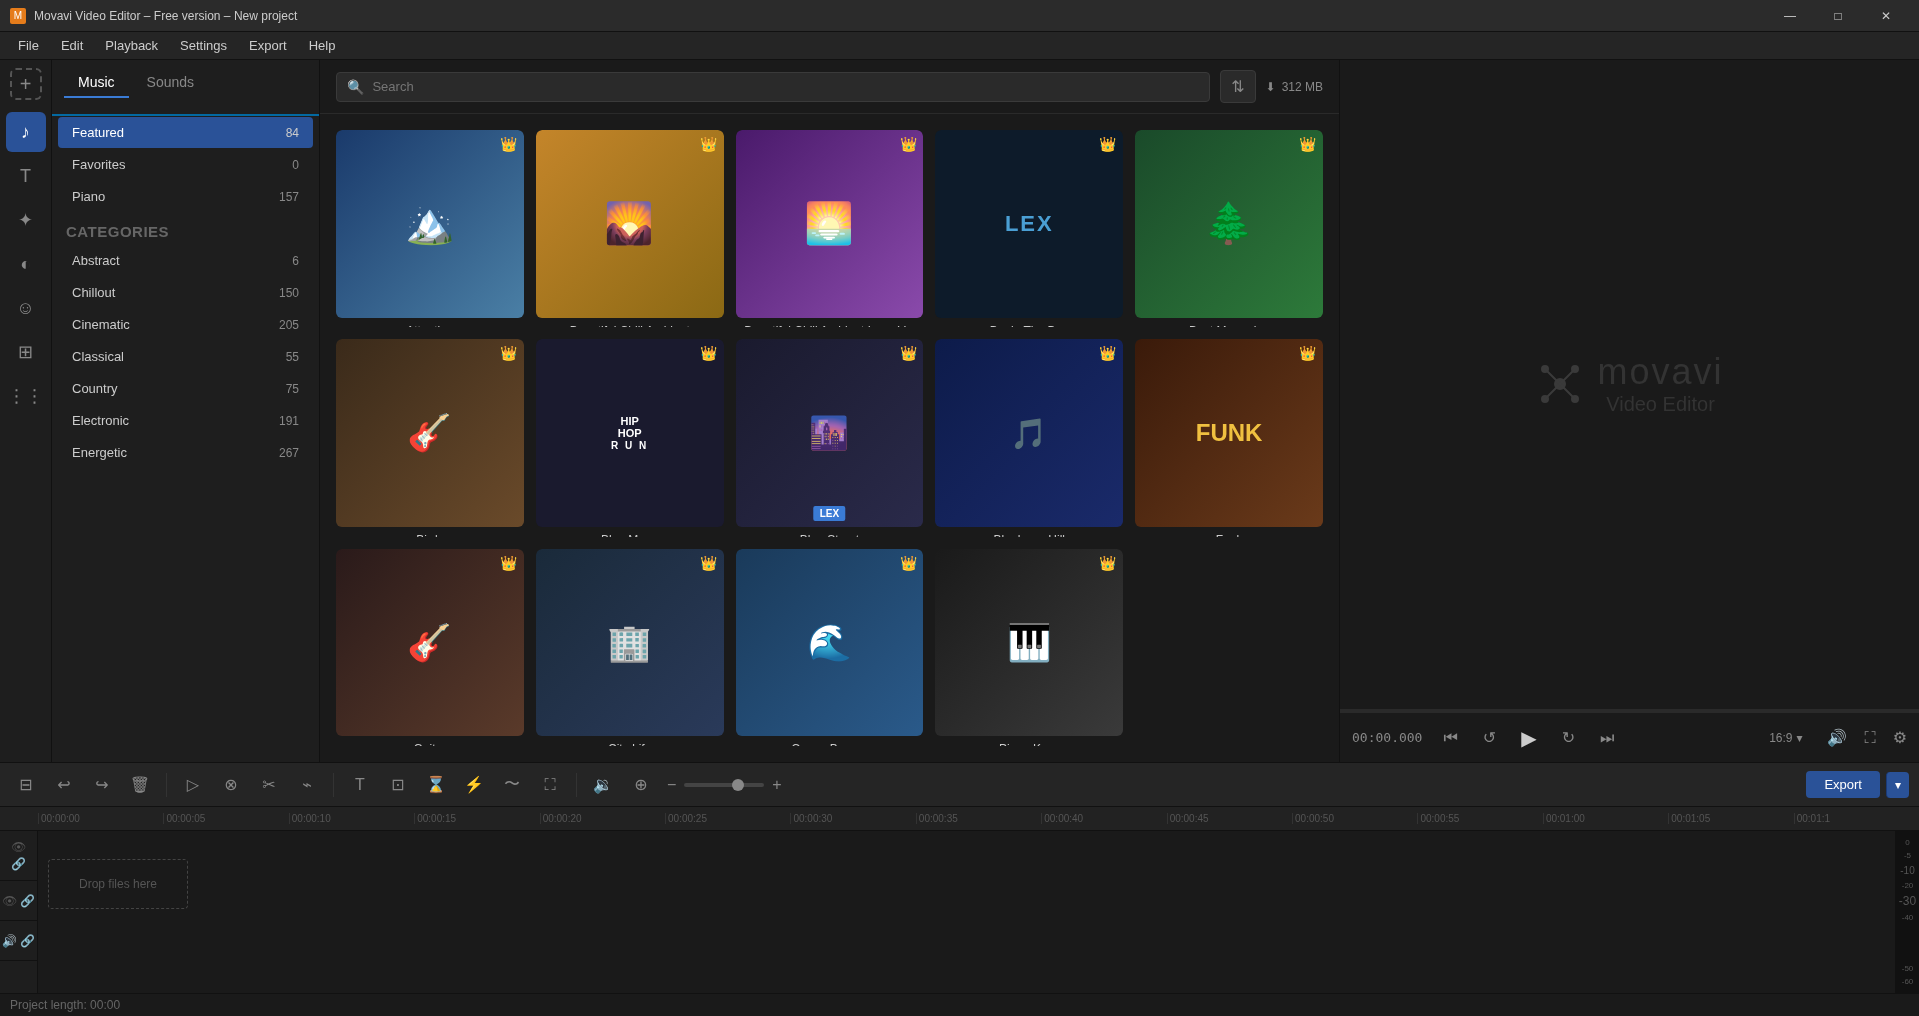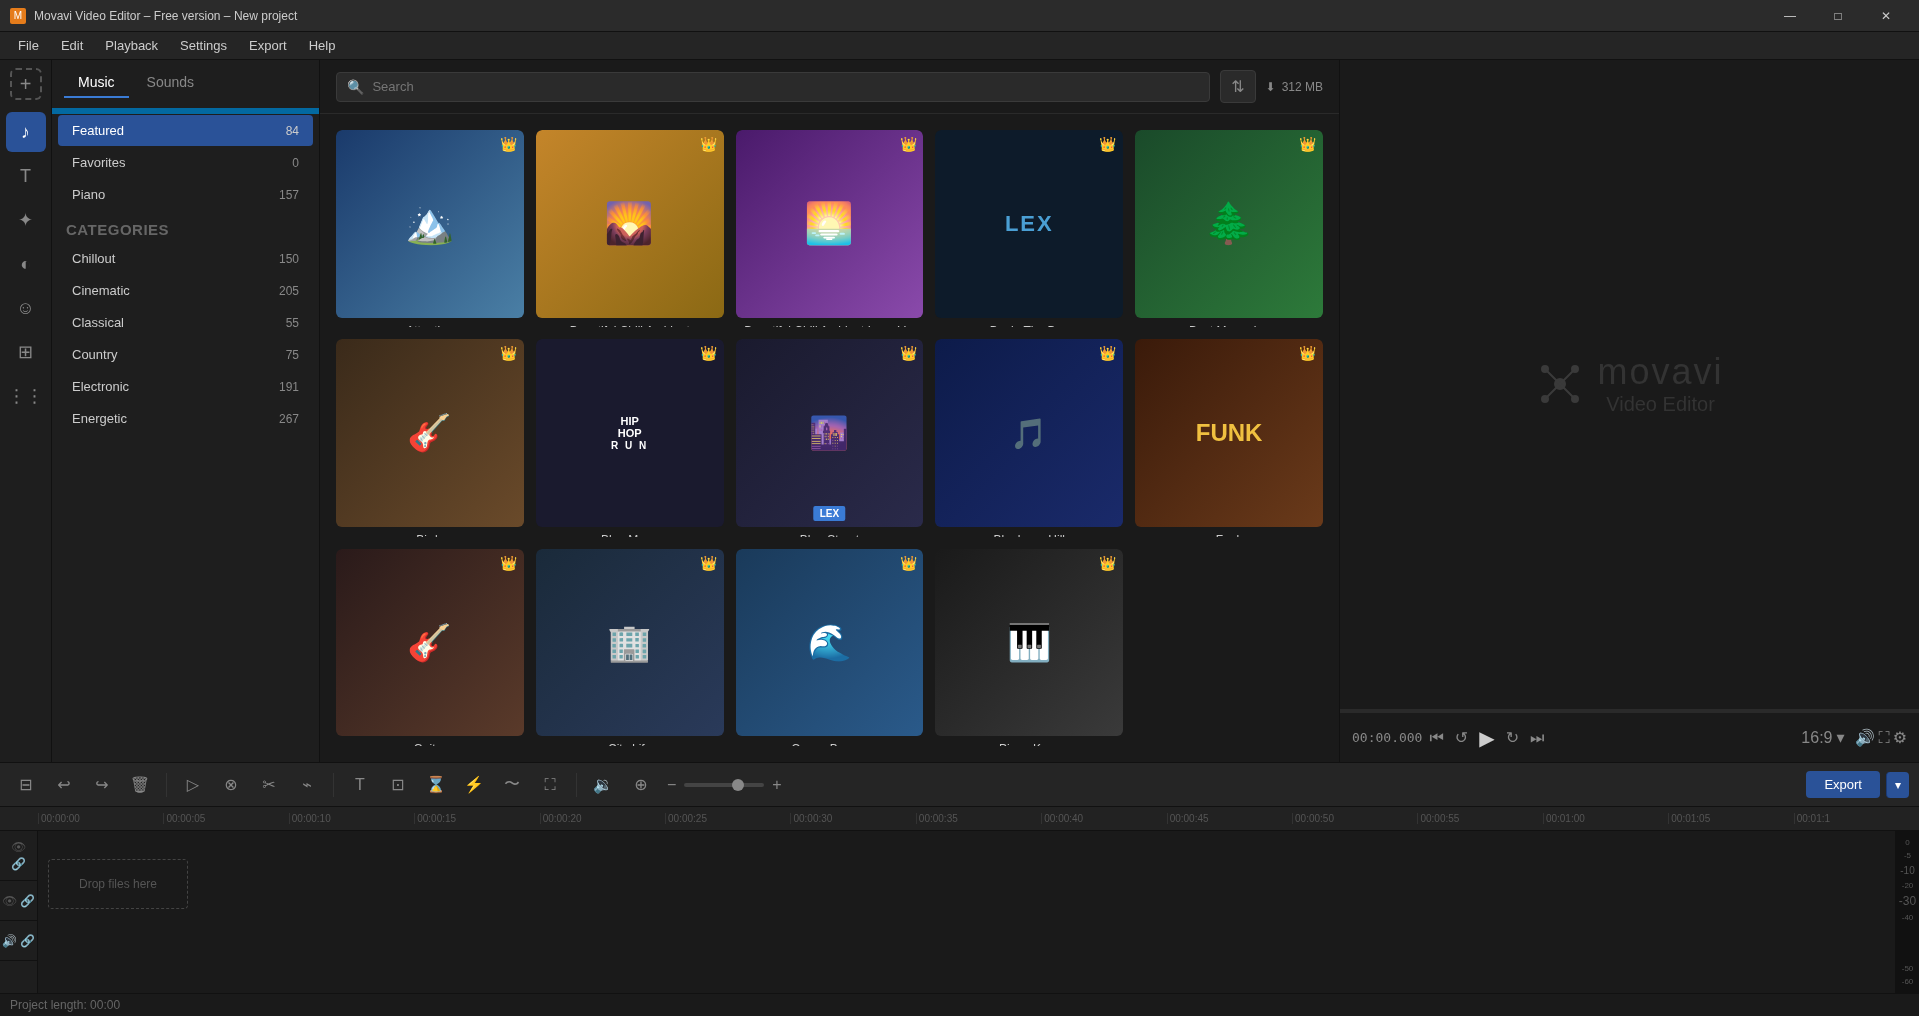--- a/index.html
+++ b/index.html
@@ -119,23 +119,23 @@
     
     .panel {
       width: 268px;
       background: #1e1e1e;
       display: flex;
       flex-direction: column;
       border-right: 1px solid #111;
     }
     .panel-tabs {
       display: flex;
-      padding: 8px 12px 10px;
+      padding: 8px 12px 16px;
       gap: 4px;
-      border-bottom: 6px solid #0369a1;
+      border-bottom: 2px solid #0369a1;
     }
     .panel-tab {
       padding: 6px 14px;
       cursor: pointer;
       color: #888;
       font-size: 14px;
       font-weight: 500;
     }
     .panel-tab.active {
       color: #fff;
@@ -315,39 +315,39 @@
       font-size: 20px;
       color: #333;
       font-weight: 300;
     }
     .preview-controls {
       height: 50px;
       border-top: 1px solid #2a2a2a;
       display: flex;
       align-items: center;
       padding: 0 12px;
-      gap: 3px;
+      gap: 17px;
       text-align: right;
     }
     .time-display {
       font-size: 13px;
       color: #888;
       font-family: monospace;
     }
     .preview-btn {
       color: #888;
       font-size: 16px;
       cursor: pointer;
       padding: 4px;
     }
     .preview-btn.play { font-size: 20px; color: #ccc; }
     .aspect-ratio {
       margin-left: auto;
       color: #888;
-      font-size: 16px;
+      font-size: 12px;
       display: flex;
       align-items: center;
       gap: 4px;
       cursor: pointer;
     }
     .volume-btn, .fullscreen-btn, .settings-btn2 {
       color: #888;
       font-size: 16px;
       cursor: pointer;
     }
@@ -593,20 +593,24 @@
         <span>Favorites</span>
         <span class="count">0</span>
       </div>
       <div class="panel-list-item">
         <span>Piano</span>
         <span class="count">157</span>
       </div>
 
       <div class="categories-label">CATEGORIES</div>
 
+      <div class="panel-list-item">
+        <span>Abstract</span>
+        <span class="count">6</span>
+      </div>
       <div class="panel-list-item">
         <span>Chillout</span>
         <span class="count">150</span>
       </div>
       <div class="panel-list-item">
         <span>Cinematic</span>
         <span class="count">205</span>
       </div>
       <div class="panel-list-item">
         <span>Classical</span>

